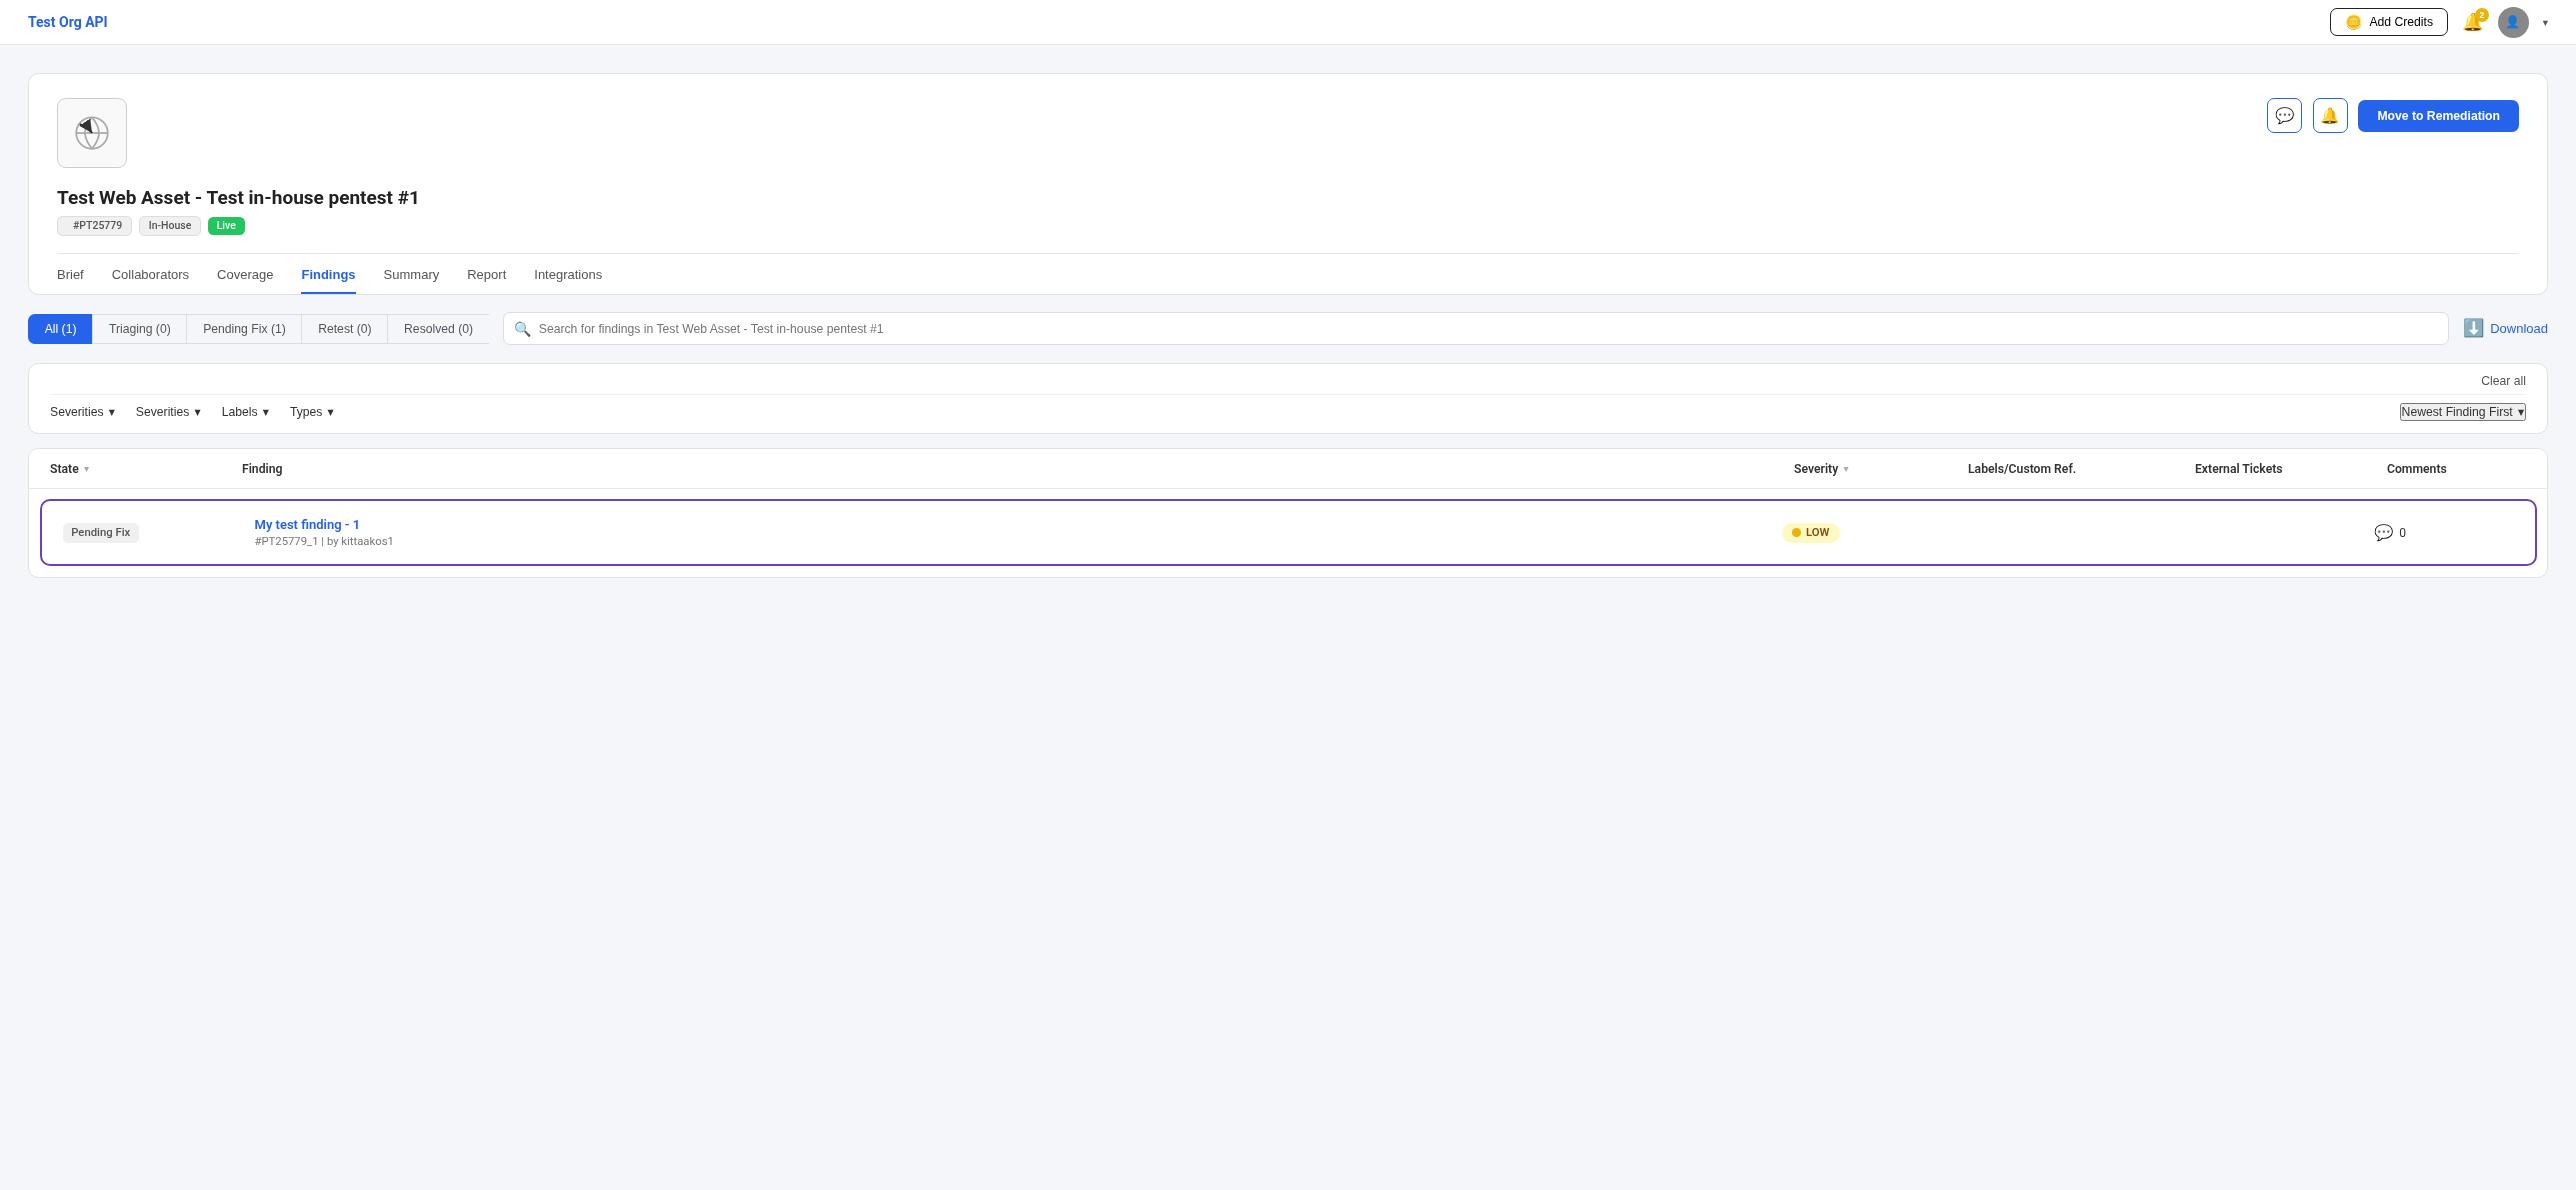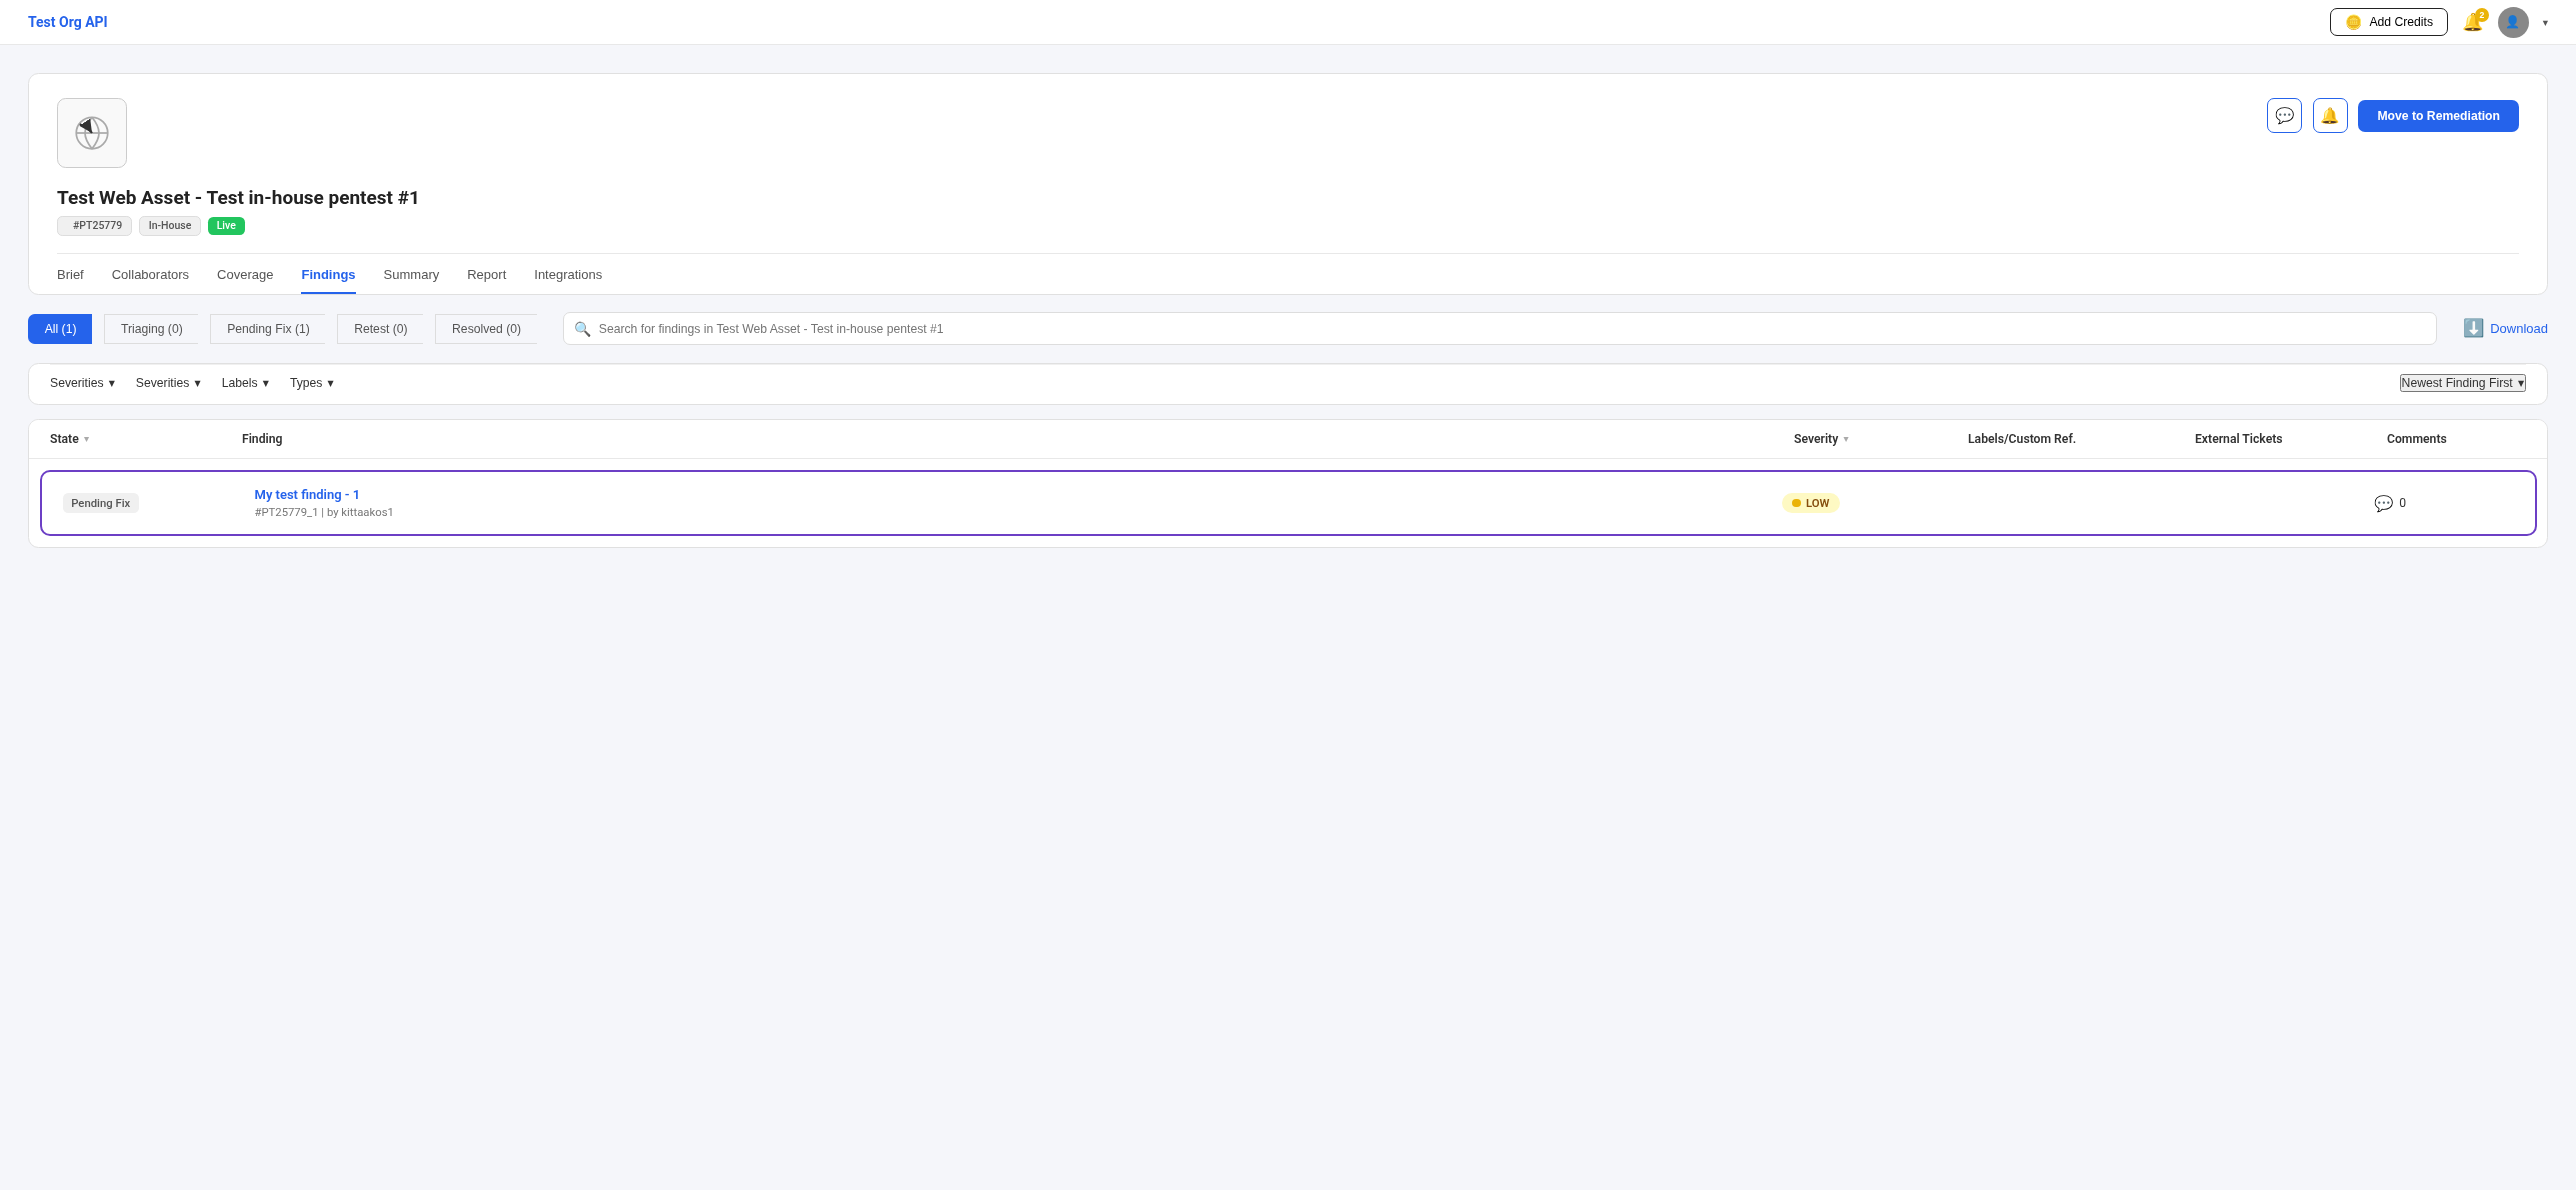--- a/index.html
+++ b/index.html
@@ -69,21 +69,21 @@
     
     .tabs { display: flex; gap: 28px; border-top: 0.9px solid #e8e8e8; margin-top: 17.4px; }
     .tab {
       padding: 12.2px 0 10.5px; font-size: 13px; color: #555; cursor: pointer;
       border-bottom: 2.6px solid transparent; font-weight: 400; background: none; border-left: none; border-right: none; border-top: none;
     }
     .tab.active { color: #2563eb; border-bottom: 2.6px solid #2563eb; font-weight: 600; }
 
     
     .filters-bar {
-      display: flex; align-items: center; gap: 12px; margin-bottom: 17.4px;
+      display: flex; align-items: center; gap: 0; margin-bottom: 17.4px;
     }
     .filter-tab {
       padding: 7px 15.7px; font-size: 12.2px; cursor: pointer; background: none;
       border: 0.9px solid #ddd; border-right: none; color: #555;
     }
     .filter-tab:first-child { border-radius: 7px 0 0 7px; }
     .filter-tab:last-child { border-right: 0.9px solid #ddd; border-radius: 0 7px 7px 0; }
     .filter-tab.active { background: #2563eb; color: #fff; border-color: #2563eb; }
 
     .search-wrap {
@@ -245,20 +245,23 @@
   <span class="search-icon">🔍</span>
   <input class="search-input" placeholder="Search for findings in Test Web Asset - Test in-house pentest #1" type="text" style="">
 </div>
       <button class="download-btn">
         <span class="download-icon">⬇️</span>
         <span>Download</span>
       </button>
     </div>
 
   <div class="filter-options-panel">
+    <div class="clear-all-row">
+      <button class="clear-all-btn">Clear all</button>
+    </div>
     <div class="filter-dropdowns" id="filter-dropdowns">
         <button class="filter-dropdown-btn">
           <span>Severities</span> 
           <span>▾</span>
         </button>
         <button class="filter-dropdown-btn">
           <span>Severities</span> 
           <span>▾</span>
         </button>
         <button class="filter-dropdown-btn">

